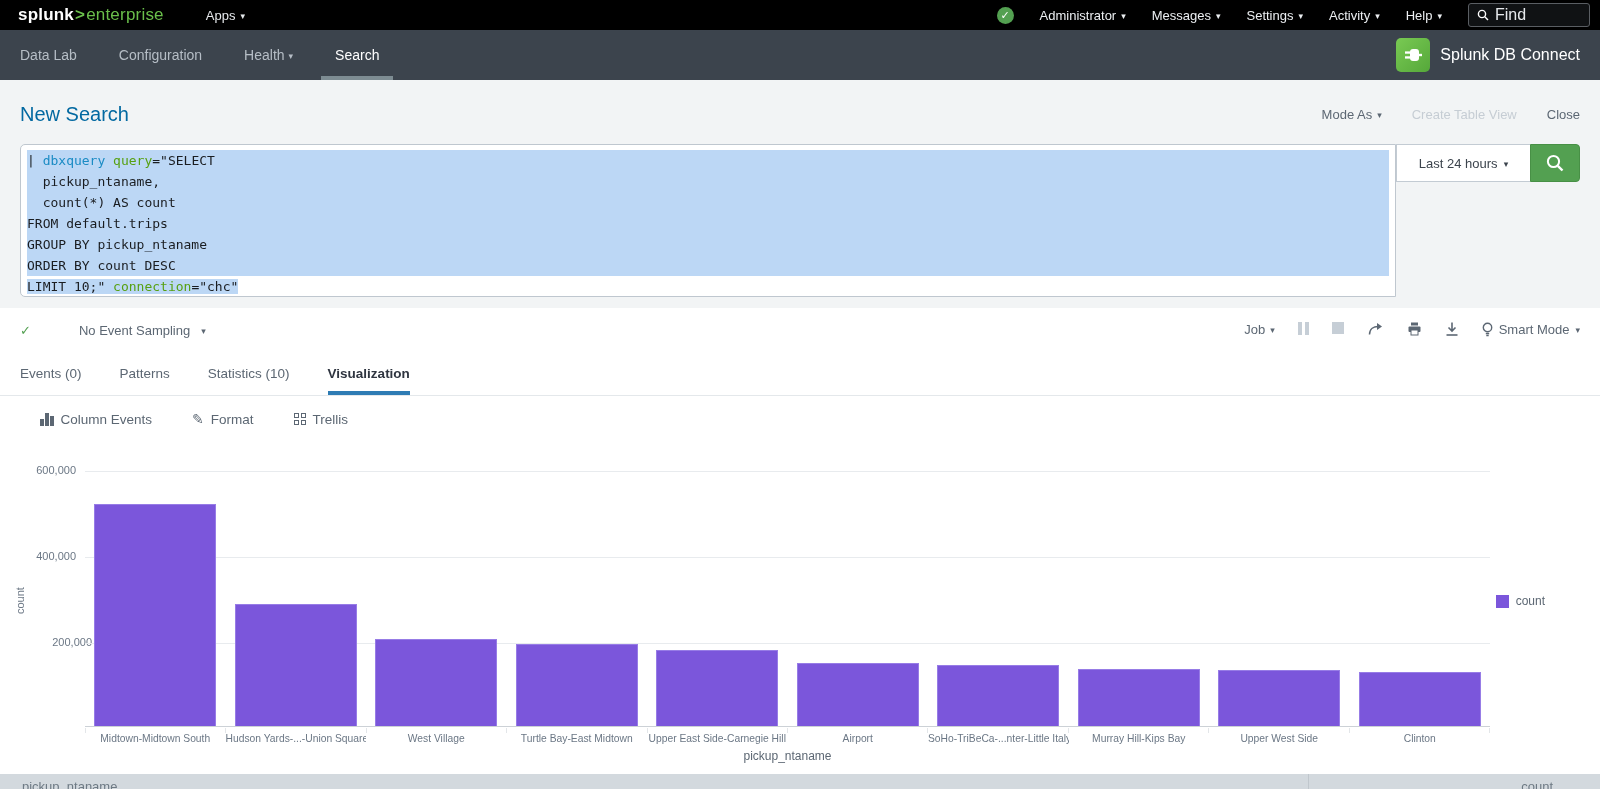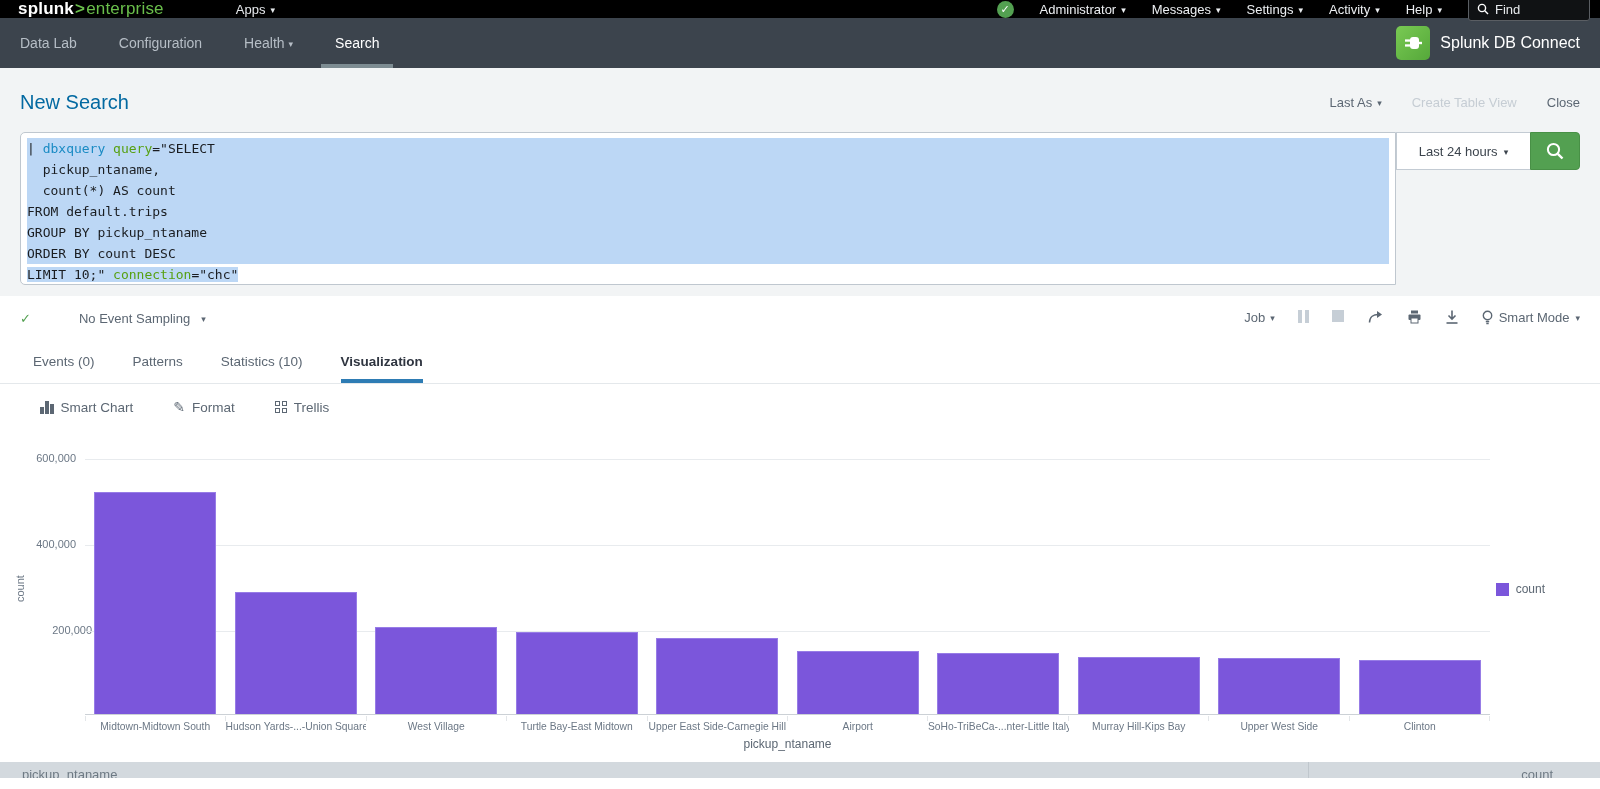--- a/index.html
+++ b/index.html
@@ -1,32 +1,32 @@
 <!DOCTYPE html>
 <html><head>
 <meta charset="utf-8">
 <style>
   * { margin:0; padding:0; box-sizing:border-box; }
   html,body { width:1600px; height:789px; overflow:hidden; background:#fff;
               font-family:"Liberation Sans", sans-serif; }
   .page { width:1600px; height:789px; position:relative; background:#fff; }
 
   
-  .topbar { height:18px; background:#000; display:flex; align-items:center; padding:0 10px 0 18px; color:#eceff2; font-size:13px; }
+  .topbar { height:30px; background:#000; display:flex; align-items:center; padding:0 10px 0 18px; color:#eceff2; font-size:13px; }
   .logo { display:flex; align-items:baseline; font-size:17px; letter-spacing:.2px; }
   .logo .brand { color:#fff; font-weight:bold; }
   .logo .gt { color:#6abf4b; font-weight:bold; margin:0 1px; }
   .logo .product { color:#6abf4b; font-weight:300; }
-  .apps-menu { margin-left:72px; display:flex; align-items:center; gap:5px; color:#e6e9ec; cursor:pointer; }
+  .apps-menu { margin-left:42px; display:flex; align-items:center; gap:5px; color:#e6e9ec; cursor:pointer; }
   .topbar-right { margin-left:auto; display:flex; align-items:center; gap:26px; }
   .status-dot { width:17px; height:17px; border-radius:50%; background:#53a051; color:#fff; font-size:11px; display:flex; align-items:center; justify-content:center; }
   .tmenu { display:flex; align-items:center; gap:5px; cursor:pointer; white-space:nowrap; }
   .caret { font-size:9px; line-height:1; position:relative; top:1px; }
   .find-box { display:flex; align-items:center; gap:6px; width:122px; height:24px; border:1px solid #5a5e63; border-radius:3px; background:#101214; padding:0 8px; }
-  .find-box input { flex:1; min-width:0; background:transparent; border:none; outline:none; color:#fff; font-size:13px; font-family:"Liberation Sans", sans-serif; }
+  .find-box input { flex:1; min-width:0; background:transparent; border:none; outline:none; color:#fff; font-size:16px; font-family:"Liberation Sans", sans-serif; }
   .find-box input::placeholder { color:#e6e9ec; }
 
   
   .appbar { height:50px; background:#3c444d; display:flex; align-items:center; padding:0 20px; color:#b6bec6; font-size:14px; }
   .appbar .nav-item { margin-right:42px; display:flex; align-items:center; gap:4px; cursor:pointer; position:relative; height:100%;text-align:center; }
   .appbar .nav-item.active { color:#fff; }
   .appbar .nav-item.active::after { content:""; position:absolute; left:-14px; right:-14px; bottom:0; height:4px; background:#7d8c92; }
   .appbar-right { margin-left:auto; display:flex; align-items:center; gap:10px; }
   .dbx-icon { width:34px; height:34px; border-radius:5px; background:linear-gradient(135deg,#79ca53,#55a83a); display:flex; align-items:center; justify-content:center; }
   .app-title { color:#fff; font-size:16px; }
@@ -54,21 +54,21 @@
   .result-check { color:#53a051; margin-right:6px; font-size:13px; }
   .sampling { margin-left:42px; display:flex; align-items:center; gap:11px; color:#5c6773; cursor:pointer; }
   .job-controls { margin-left:auto; display:flex; align-items:flex-start; gap:23px; color:#5c6773; }
   .job-menu { display:flex; align-items:center; gap:5px; cursor:pointer; }
   .icon-pause { display:inline-flex; gap:3px; }
   .icon-pause i { width:4px; height:13px; background:#c6ced6; }
   .icon-stop { width:12px; height:12px; background:#c6ced6; }
   .mode-menu { display:flex; align-items:center; gap:6px; cursor:pointer; }
 
   
-  .tabs { height:44px; border-bottom:1px solid #e4e8eb; display:flex; align-items:stretch; gap:38px; padding:0 33px; font-size:13.5px; color:#5c6773; background:#fff; }
+  .tabs { height:44px; border-bottom:1px solid #e4e8eb; display:flex; align-items:stretch; gap:38px; padding:0 20px; font-size:13.5px; color:#5c6773; background:#fff; }
   .tab { display:flex; align-items:center; border-bottom:4px solid transparent; padding-top:4px; cursor:pointer; }
   .tab.active { color:#2f3540; font-weight:700; border-bottom-color:#2e7cb4; }
 
   
   .viz-toolbar { height:46px; display:flex; align-items:center; gap:40px; padding:0 20px 0 40px; font-size:13.5px; color:#5c6773; background:#fff; }
   .viz-btn { display:flex; align-items:center; gap:7px; cursor:pointer; }
   .icon-colchart { display:inline-flex; align-items:flex-end; gap:1.5px; height:13px; }
   .icon-colchart i { width:3.5px; background:#5c6773; }
   .icon-colchart i:nth-child(1){height:7px} .icon-colchart i:nth-child(2){height:13px} .icon-colchart i:nth-child(3){height:10px}
   .icon-pencil { font-size:14px; color:#5c6773; }
@@ -173,21 +173,21 @@
           </svg>
       </span>
       <span class="app-title">Splunk DB Connect</span>
     </div>
   </nav>
 
   <section class="page-header">
     <h1 class="page-title">New Search</h1>
     <div class="header-actions">
       <div class="action">
-        <span>Last As</span>
+        <span>Mode As</span>
         <span class="caret">▾</span>
       </div>
       <div class="action disabled">
         <span>Create Table View</span>
       </div>
       <div class="action">
         <span>Close</span>
       </div>
     </div>
   </section>
@@ -269,21 +269,21 @@
       </div>
   </nav>
 
   <div class="viz-toolbar">
     <div class="viz-btn">
       <span class="icon-colchart">
           <i></i>
           <i></i>
           <i></i>
         </span>
-      <span>Smart Chart</span>
+      <span>Column Events</span>
     </div>
     <div class="viz-btn">
       <span class="icon-pencil">✎</span>
       <span>Format</span>
     </div>
     <div class="viz-btn">
       <span class="icon-trellis">
           <i></i>
           <i></i>
           <i></i>

